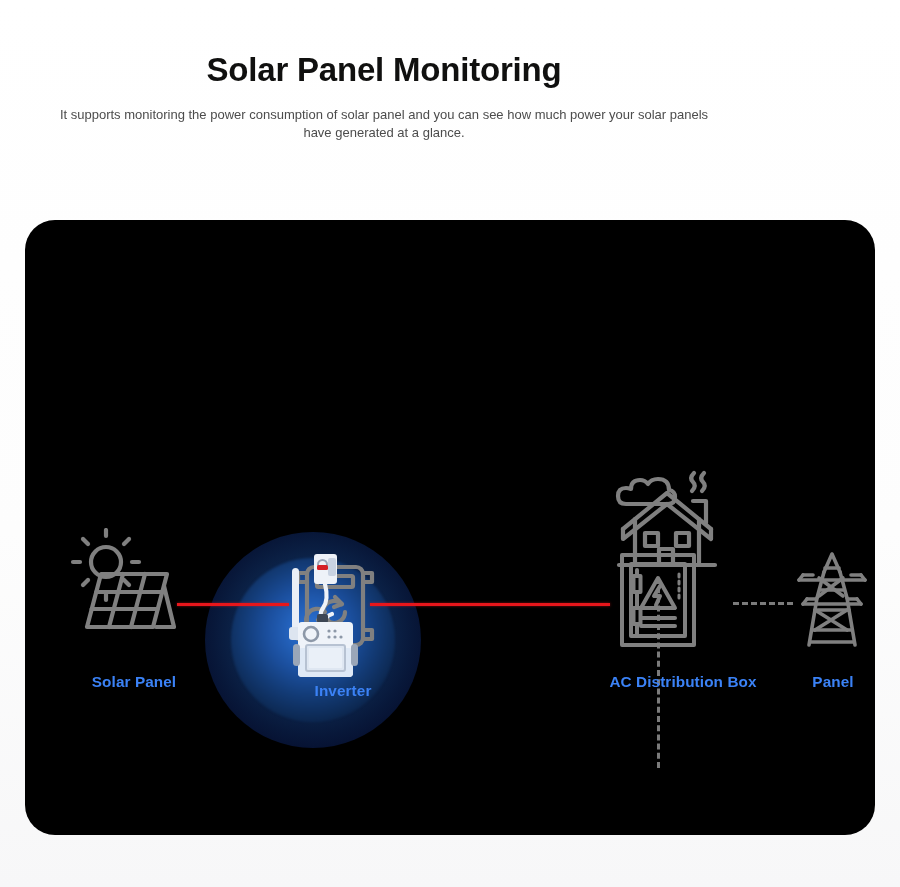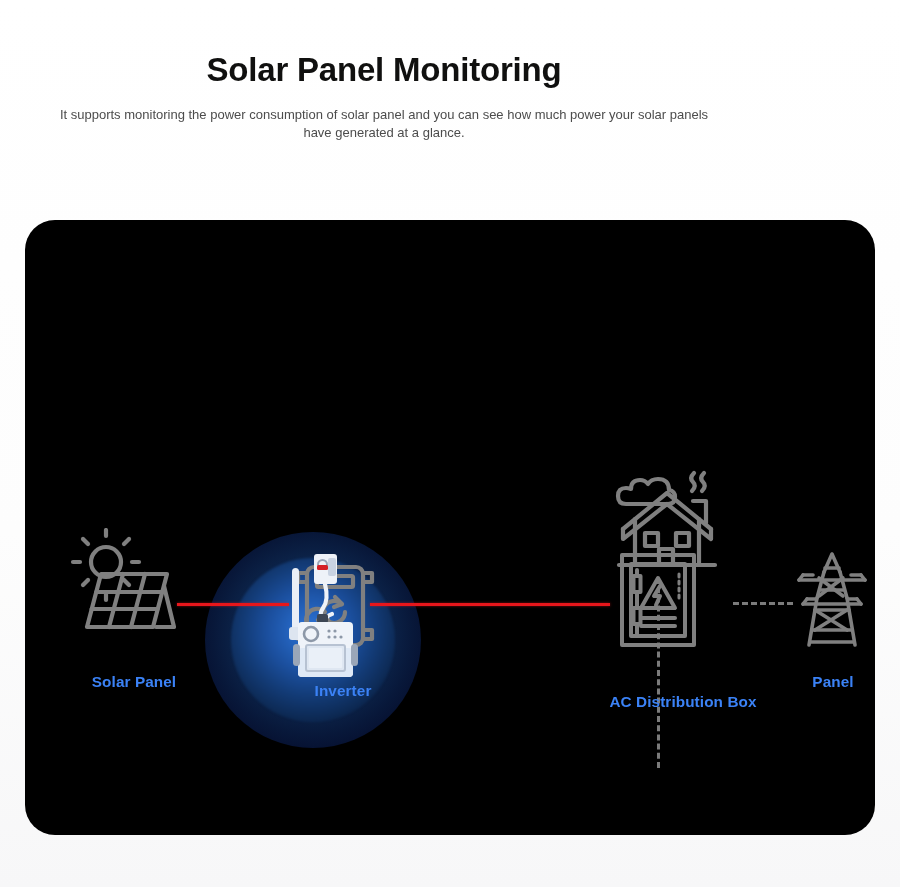--- a/index.html
+++ b/index.html
@@ -118,21 +118,21 @@
   }
 
   .n-solar   { left: 38px;  top: 308px; }
   .n-inv     { left: 262px; top: 340px; }
   .n-acbox   { left: 592px; top: 330px; }
   .n-grid    { left: 764px; top: 330px; }
   .n-house   { left: 580px; top: 235px; }
 
   .l-solar { left: 19px;  top: 452px; width: 180px; }
   .l-inv   { left: 243px; top: 461px; width: 150px; }
-  .l-acbox { left: 578px; top: 472px; width: 160px; }
+  .l-acbox { left: 578px; top: 452px; width: 160px; }
   .l-grid  { left: 748px; top: 452px; width: 120px; }
 
   
   .device { position: absolute; left: 248px; top: 328px; }
 </style>
 </head>
 <body>
 
 <div id="page">
 

